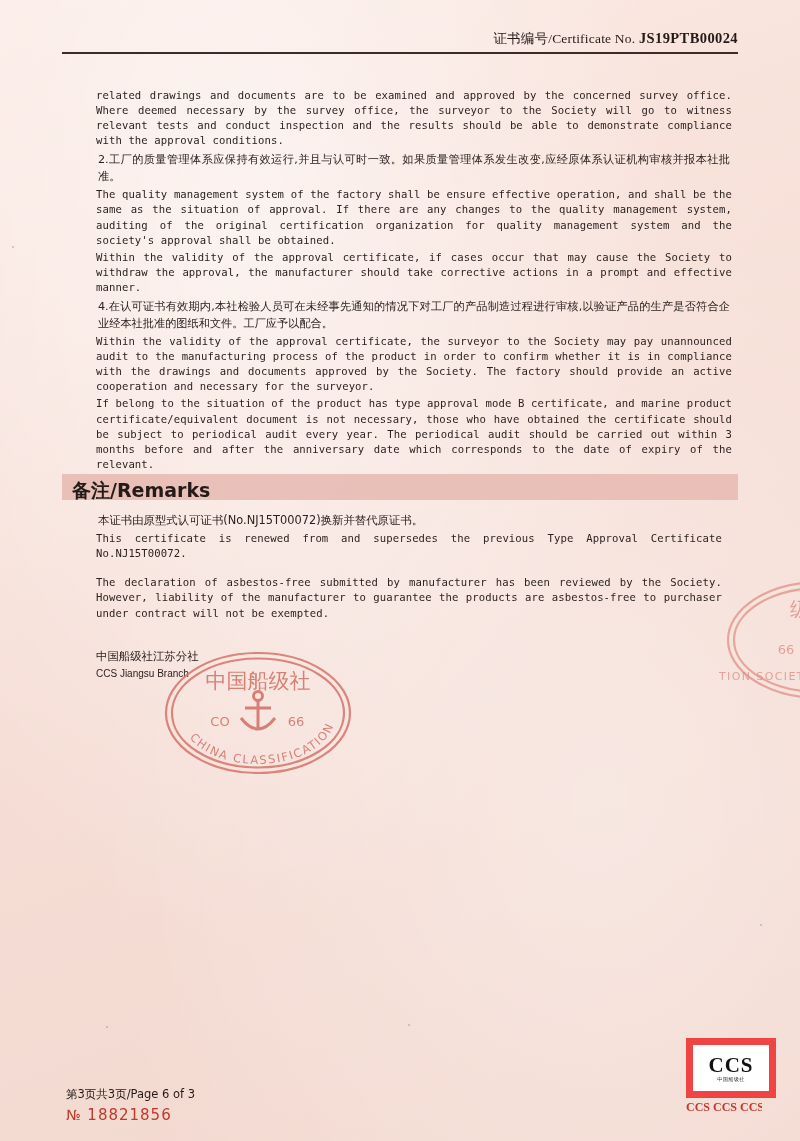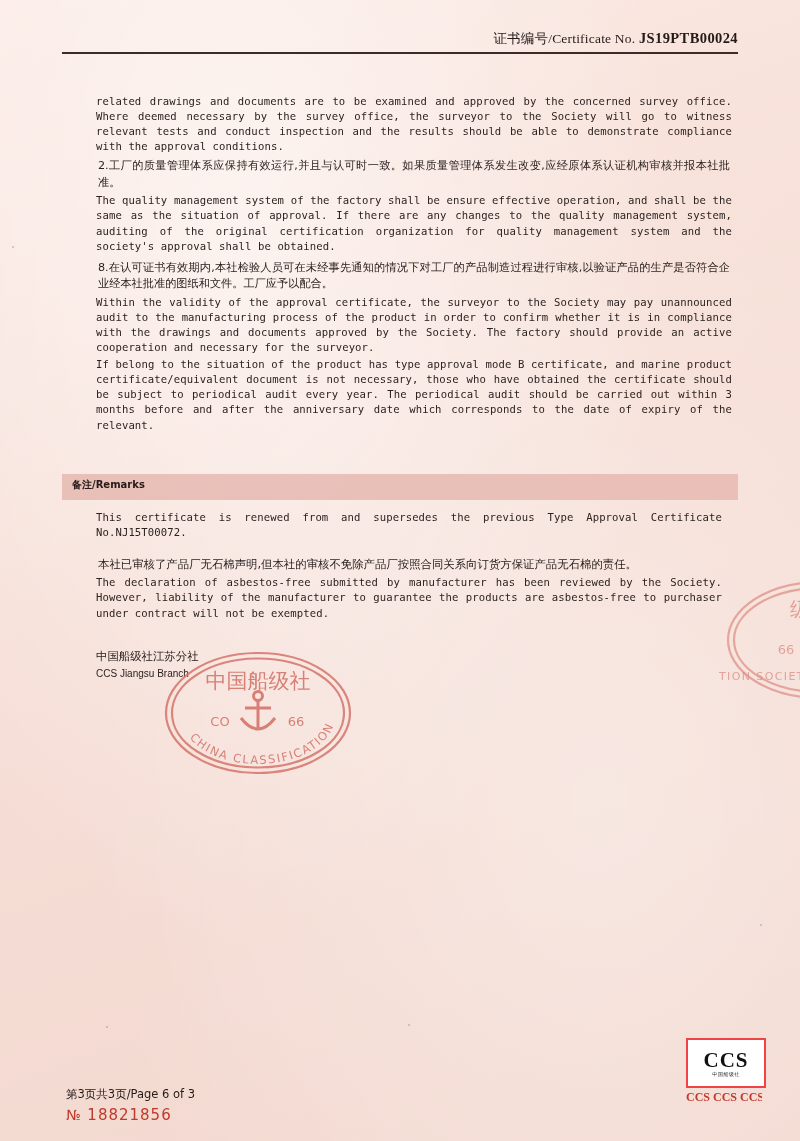--- a/index.html
+++ b/index.html
@@ -60,21 +60,21 @@
     top: 52px;
     height: 2px;
     background: #3a2c28;
   }
 
   
   .body-block {
     position: absolute;
     left: 96px;
     right: 68px;
-    top: 94px;
+    top: 88px;
   }
   .p-en {
     font-family: "DejaVu Sans Mono", monospace;
     font-size: 10.6px;
     line-height: 15.1px;
     color: #2b2220;
     letter-spacing: 0.1px;
     text-align: justify;
     margin: 0 0 0 0;
   }
@@ -97,21 +97,21 @@
     height: 26px;
     background: #e6b9b0;
     opacity: 0.85;
   }
   .remarks-title {
     position: absolute;
     left: 72px;
     top: 478px;
     font-family: "DejaVu Sans", sans-serif;
     font-weight: bold;
-    font-size: 10px;
+    font-size: 19px;
     color: #241a18;
     text-align: right;
   }
 
   .remarks-body {
     position: absolute;
     left: 96px;
     right: 78px;
     top: 510px;
   }
@@ -176,21 +176,21 @@
   .ccs-logo {
     position: absolute;
     right: 38px;
     top: 1038px;
     width: 76px;
     height: 76px;
   }
   .ccs-logo .box {
     width: 76px; height: 46px;
     background: #ffffff;
-    border: 2px solid #ef4444;
+    border: 7px solid #ef4444;
     display: flex; flex-direction: column;
     align-items: center; justify-content: center;
   }
   .ccs-logo .ccs-text {
     font-family: "Liberation Serif", serif;
     font-weight: bold;
     font-size: 21px;
     color: #111;
     letter-spacing: 1px;
     line-height: 22px;
@@ -229,34 +229,35 @@
     <span class="num">JS19PTB00024</span>
   </div>
   <div class="rule"></div>
 
   <div class="body-block">
     <p class="p-en">related drawings and documents are to be examined and approved by the concerned survey office. Where deemed necessary by the survey office, the surveyor to the Society will go to witness relevant tests and conduct inspection and the results should be able to demonstrate compliance with the approval conditions.</p>
     <div class="gap-sm"></div>
     <p class="p-zh">2.工厂的质量管理体系应保持有效运行,并且与认可时一致。如果质量管理体系发生改变,应经原体系认证机构审核并报本社批准。</p>
     <p class="p-en">The quality management system of the factory shall be ensure effective operation, and shall be the same as the situation of approval. If there are any changes to the quality management system, auditing of the original certification organization for quality management system and the society's approval shall be obtained.</p>
     <div class="gap-sm"></div>
+    <p class="p-en">Within the validity of the approval certificate, if cases occur that may cause the Society to withdraw the approval, the manufacturer should take corrective actions in a prompt and effective manner.</p>
     <div class="gap-sm"></div>
-    <p class="p-zh">8.在认可证书有效期内,本社检验人员可在未经事先通知的情况下对工厂的产品制造过程进行审核,以验证产品的生产是否符合企业经本社批准的图纸和文件。工厂应予以配合。</p>
+    <p class="p-zh">4.在认可证书有效期内,本社检验人员可在未经事先通知的情况下对工厂的产品制造过程进行审核,以验证产品的生产是否符合企业经本社批准的图纸和文件。工厂应予以配合。</p>
     <p class="p-en">Within the validity of the approval certificate, the surveyor to the Society may pay unannounced audit to the manufacturing process of the product in order to confirm whether it is in compliance with the drawings and documents approved by the Society. The factory should provide an active cooperation and necessary for the surveyor.</p>
     <div class="gap-sm"></div>
     <p class="p-en">If belong to the situation of the product has type approval mode B certificate, and marine product certificate/equivalent document is not necessary, those who have obtained the certificate should be subject to periodical audit every year. The periodical audit should be carried out within 3 months before and after the anniversary date which corresponds to the date of expiry of the relevant.</p>
   </div>
 
   <div class="remarks-band"></div>
   <div class="remarks-title">备注/Remarks</div>
 
   <div class="remarks-body">
+    <p class="p-zh">本证书由原型式认可证书(No.NJ15T00072)换新并替代原证书。</p>
     <p class="p-en">This certificate is renewed from and supersedes the previous Type Approval Certificate No.NJ15T00072.</p>
     <div class="para-gap"></div>
-    <p class="p-zh">本社已审核了产品厂无石棉声明,但本社的审核不免除产品厂按照合同关系向订货方保证产品无石棉的责任。</p>
     <p class="p-en">The declaration of asbestos-free submitted by manufacturer has been reviewed by the Society. However, liability of the manufacturer to guarantee the products are asbestos-free to purchaser under contract will not be exempted.</p>
   </div>
 
   <div class="signer">
     <div>中国船级社江苏分社</div>
     <div class="en">CCS Jiangsu Branch</div>
   </div>
 
   <svg class="stamp-main" viewBox="0 0 190 130">
     <g fill="none" stroke="#d4756b" stroke-width="2.2" opacity="0.85">

